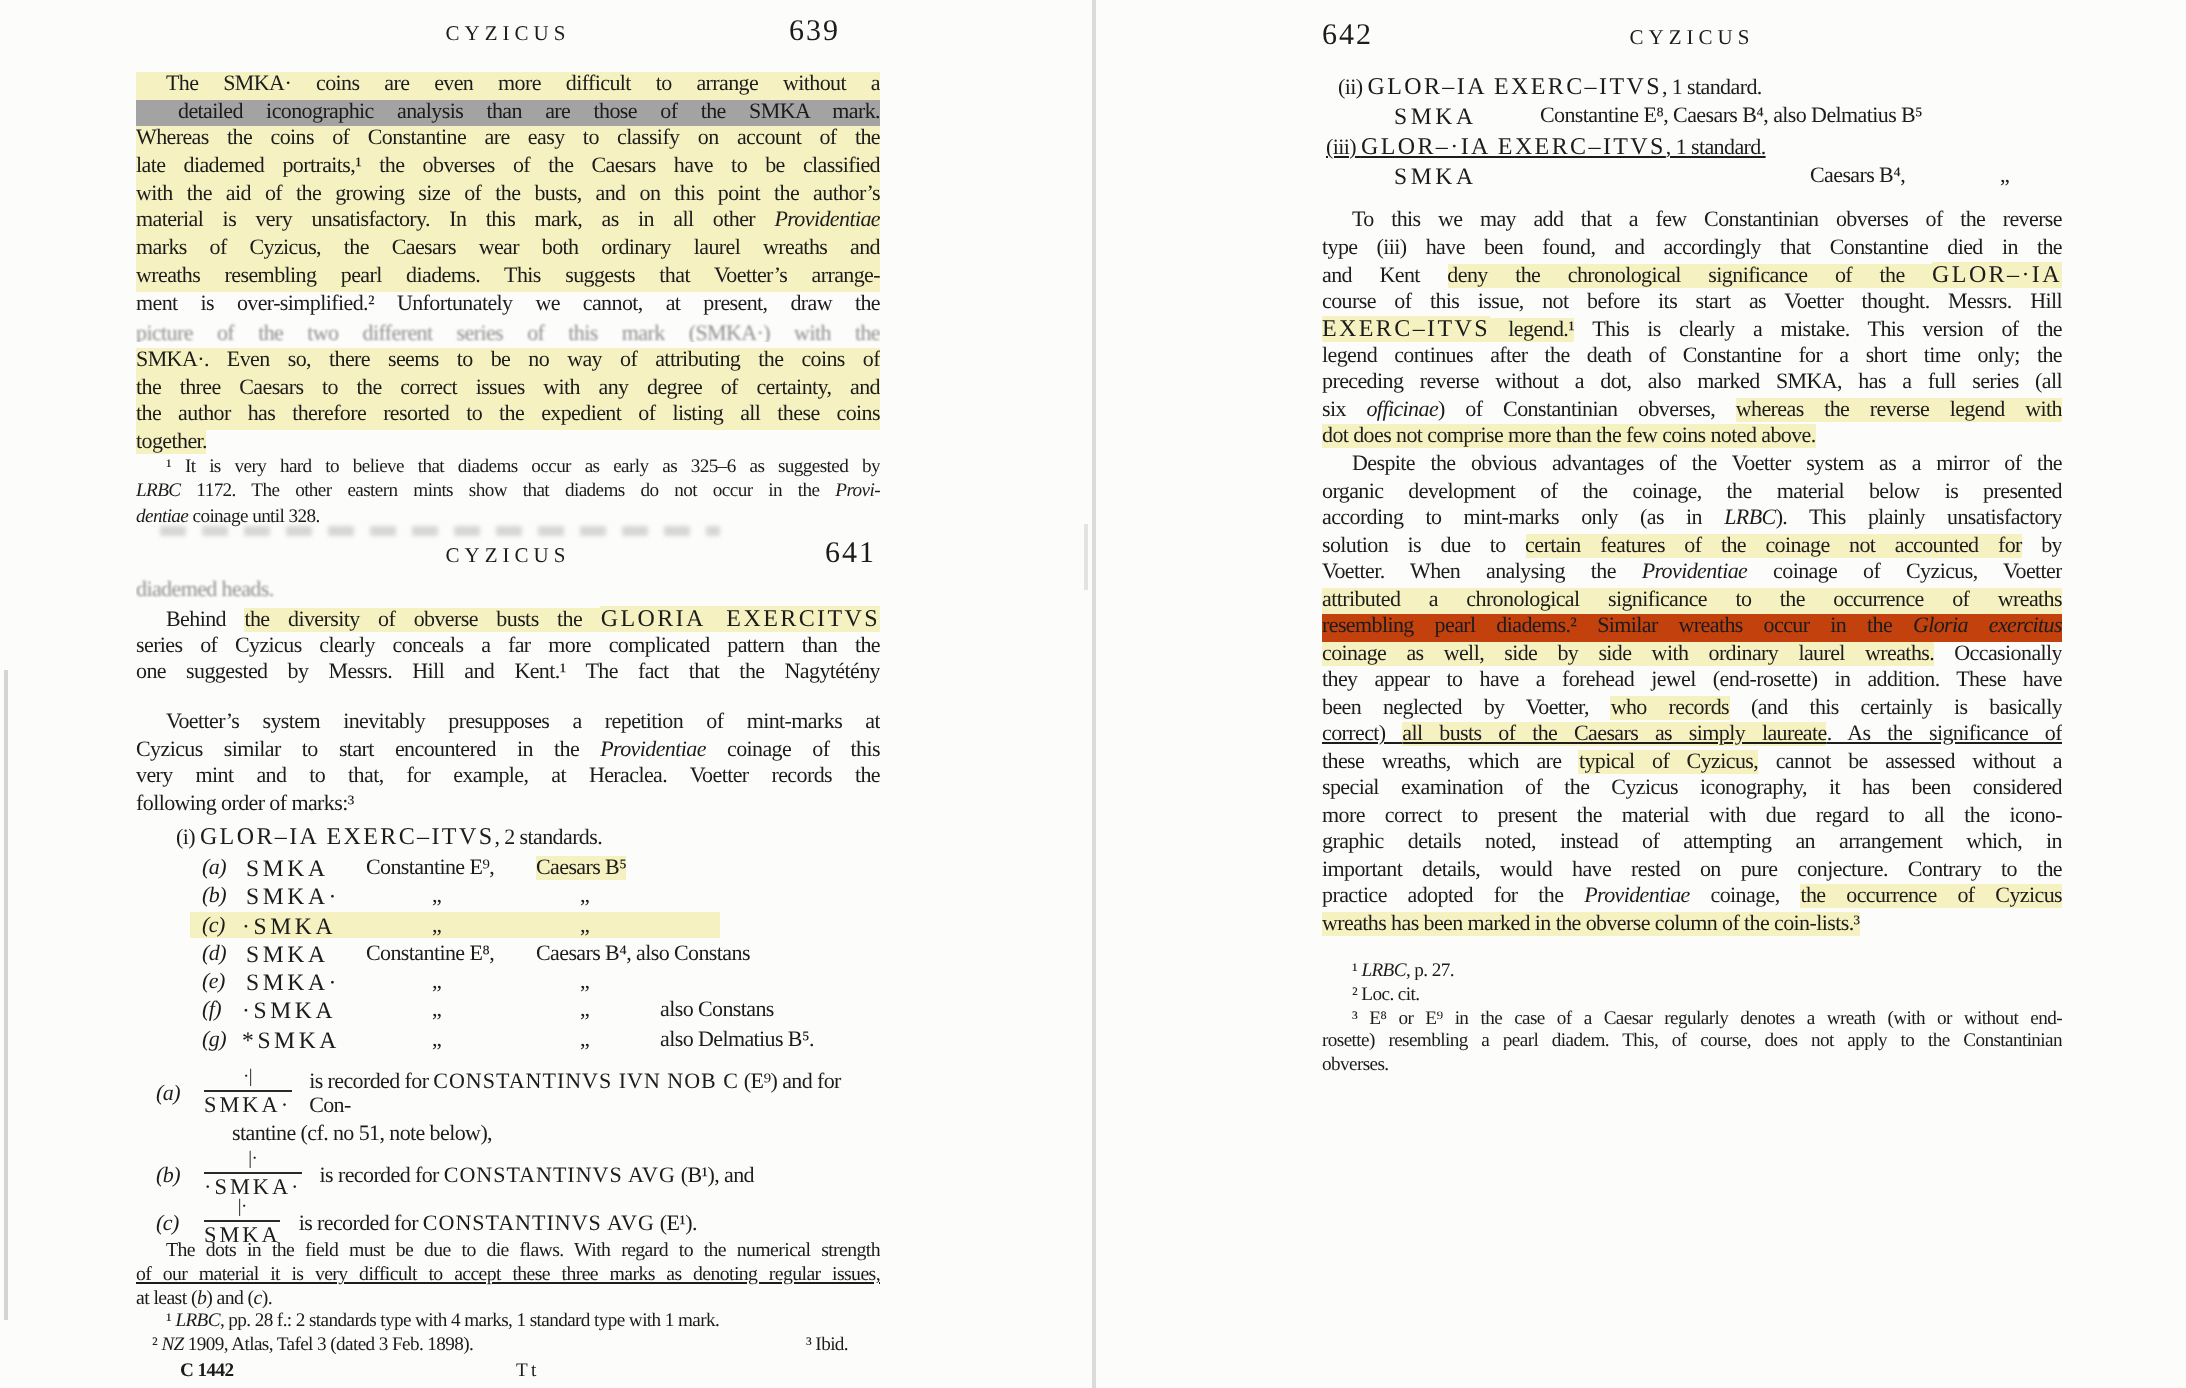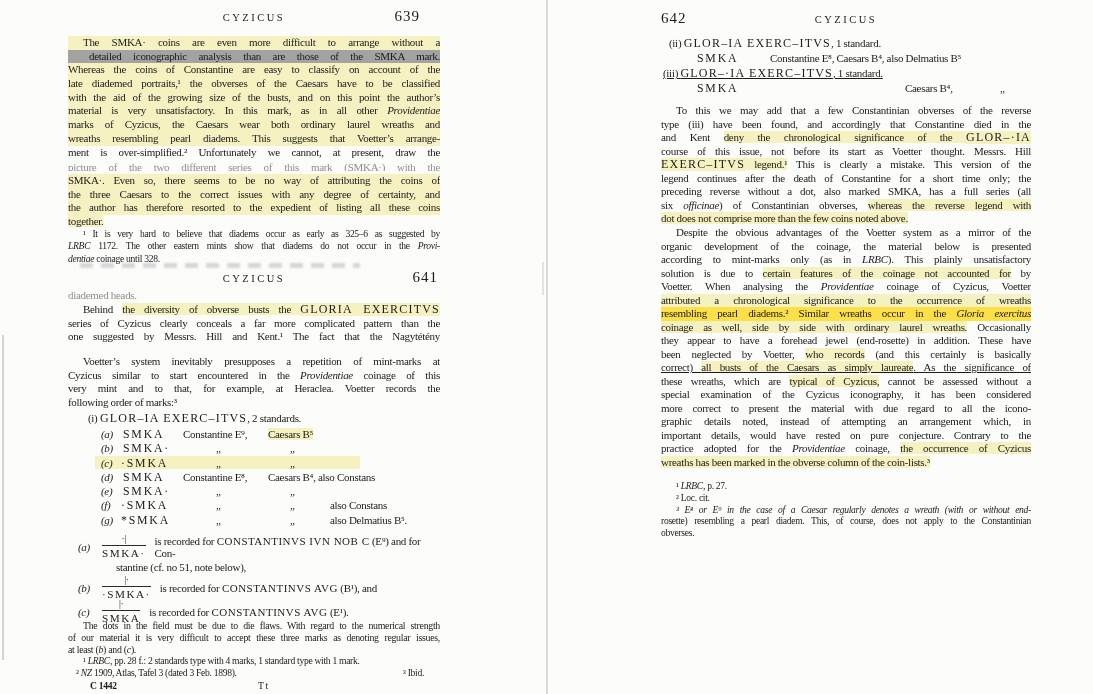--- a/index.html
+++ b/index.html
@@ -176,21 +176,21 @@
         <div class="fracrow" style="top: 600px;">
           <span class="frac-label">(c)</span>
           <span class="frac">
             <span class="num">|·</span>
             <span class="den">SMKA</span>
           </span>
           <span class="fractext"><span class="seg">is recorded for </span><span class="seg caps">CONSTANTINVS AVG</span><span class="seg"> (E¹).</span></span>
         </div>
         <div class="blk small" style="top: 620px;">
           <div class="ln ind" style="height: 12px; line-height: 12px;"><span class="seg">The dots in the field must be due to die flaws.  With regard to the numerical strength</span></div>
-          <div class="ln" style="height: 12px; line-height: 12px;"><span class="seg">of our material it is very difficult to accept these three marks as denoting regular issues,</span></div>
+          <div class="ln" style="height: 12px; line-height: 12px; text-decoration: underline;"><span class="seg">of our material it is very difficult to accept these three marks as denoting regular issues,</span></div>
           <div class="ln end" style="height: 12px; line-height: 12px;"><span class="seg">at least (</span><span class="seg i">b</span><span class="seg">) and (</span><span class="seg i">c</span><span class="seg">).</span></div>
         </div>
         <div class="blk fn" style="top: 655px;">
           <div class="ln end ind" style="height: 12.2px; line-height: 12.2px;"><span class="seg">¹ </span><span class="seg i">LRBC</span><span class="seg">, pp. 28 f.: 2 standards type with 4 marks, 1 standard type with 1 mark.</span></div>
           <div class="ln pos" style="height: 12.2px; line-height: 12.2px;">
             <span class="xwrap" style="left: 8px;"><span class="seg">² </span><span class="seg i">NZ</span><span class="seg"> 1909, Atlas, Tafel 3 (dated 3 Feb. 1898).</span></span>
             <span class="xwrap" style="left: 335px;"><span class="seg">³ Ibid.</span></span>
           </div>
         </div>
         <div class="blk fn" style="top: 679px;">
@@ -238,35 +238,35 @@
           <div class="ln" style="height: 13.5px; line-height: 13.5px;"><span class="seg">six </span><span class="seg i">officinae</span><span class="seg">) of Constantinian obverses, </span><span class="seg h">whereas the reverse legend with</span></div>
           <div class="ln end" style="height: 13.5px; line-height: 13.5px;"><span class="seg h">dot does not comprise more than the few coins noted above.</span></div>
         </div>
         <div class="blk body" style="top: 226px;">
           <div class="ln ind" style="height: 13.5px; line-height: 13.5px;"><span class="seg">Despite the obvious advantages of the Voetter system as a mirror of the</span></div>
           <div class="ln" style="height: 13.5px; line-height: 13.5px;"><span class="seg">organic development of the coinage, the material below is presented</span></div>
           <div class="ln" style="height: 13.5px; line-height: 13.5px;"><span class="seg">according to mint-marks only (as in </span><span class="seg i">LRBC</span><span class="seg">). This plainly unsatisfactory</span></div>
           <div class="ln" style="height: 13.5px; line-height: 13.5px;"><span class="seg">solution is due to </span><span class="seg h">certain features of the coinage not accounted for</span><span class="seg"> by</span></div>
           <div class="ln" style="height: 13.5px; line-height: 13.5px;"><span class="seg">Voetter. When analysing the </span><span class="seg i">Providentiae</span><span class="seg"> coinage of Cyzicus, Voetter</span></div>
           <div class="ln" style="height: 13.5px; line-height: 13.5px; background: rgb(245, 241, 192);"><span class="seg">attributed a chronological significance to the occurrence of wreaths</span></div>
-          <div class="ln" style="height: 13.5px; line-height: 13.5px; background: #fde047;"><span class="seg">resembling pearl diadems.² Similar wreaths occur in the </span><span class="seg i">Gloria exercitus</span></div>
+          <div class="ln" style="height: 13.5px; line-height: 13.5px; background: #c2410c;"><span class="seg">resembling pearl diadems.² Similar wreaths occur in the </span><span class="seg i">Gloria exercitus</span></div>
           <div class="ln" style="height: 13.5px; line-height: 13.5px;"><span class="seg h">coinage as well, side by side with ordinary laurel wreaths.</span><span class="seg"> Occasionally</span></div>
           <div class="ln" style="height: 13.5px; line-height: 13.5px;"><span class="seg">they appear to have a forehead jewel (end-rosette) in addition. These have</span></div>
           <div class="ln" style="height: 13.5px; line-height: 13.5px;"><span class="seg">been neglected by Voetter, </span><span class="seg h">who records</span><span class="seg"> (and this certainly is basically</span></div>
           <div class="ln" style="height: 13.5px; line-height: 13.5px; text-decoration: underline;"><span class="seg">correct) </span><span class="seg h">all busts of the Caesars as simply laureate</span><span class="seg">. As the significance of</span></div>
           <div class="ln" style="height: 13.5px; line-height: 13.5px;"><span class="seg">these wreaths, which are </span><span class="seg h">typical of Cyzicus,</span><span class="seg"> cannot be assessed without a</span></div>
           <div class="ln" style="height: 13.5px; line-height: 13.5px;"><span class="seg">special examination of the Cyzicus iconography, it has been considered</span></div>
           <div class="ln" style="height: 13.5px; line-height: 13.5px;"><span class="seg">more correct to present the material with due regard to all the icono-</span></div>
           <div class="ln" style="height: 13.5px; line-height: 13.5px;"><span class="seg">graphic details noted, instead of attempting an arrangement which, in</span></div>
           <div class="ln" style="height: 13.5px; line-height: 13.5px;"><span class="seg">important details, would have rested on pure conjecture. Contrary to the</span></div>
           <div class="ln" style="height: 13.5px; line-height: 13.5px;"><span class="seg">practice adopted for the </span><span class="seg i">Providentiae</span><span class="seg"> coinage, </span><span class="seg h">the occurrence of Cyzicus</span></div>
           <div class="ln end" style="height: 13.5px; line-height: 13.5px;"><span class="seg h">wreaths has been marked in the obverse column of the coin-lists.³</span></div>
         </div>
         <div class="blk fn" style="top: 480px;">
           <div class="ln end ind" style="height: 11.8px; line-height: 11.8px;"><span class="seg">¹ </span><span class="seg i">LRBC</span><span class="seg">, p. 27.</span></div>
           <div class="ln end ind" style="height: 11.8px; line-height: 11.8px;"><span class="seg">² Loc. cit.</span></div>
-          <div class="ln ind" style="height: 11.8px; line-height: 11.8px; font-style: italic;"><span class="seg">³ E⁸ or E⁹ in the case of a Caesar regularly denotes a wreath (with or without end-</span></div>
+          <div class="ln ind" style="height: 11.8px; line-height: 11.8px;"><span class="seg">³ E⁸ or E⁹ in the case of a Caesar regularly denotes a wreath (with or without end-</span></div>
           <div class="ln" style="height: 11.8px; line-height: 11.8px;"><span class="seg">rosette) resembling a pearl diadem.  This, of course, does not apply to the Constantinian</span></div>
           <div class="ln end" style="height: 11.8px; line-height: 11.8px;"><span class="seg">obverses.</span></div>
         </div>
       </div>
   </div>
 </div>
 
 </body></html>

